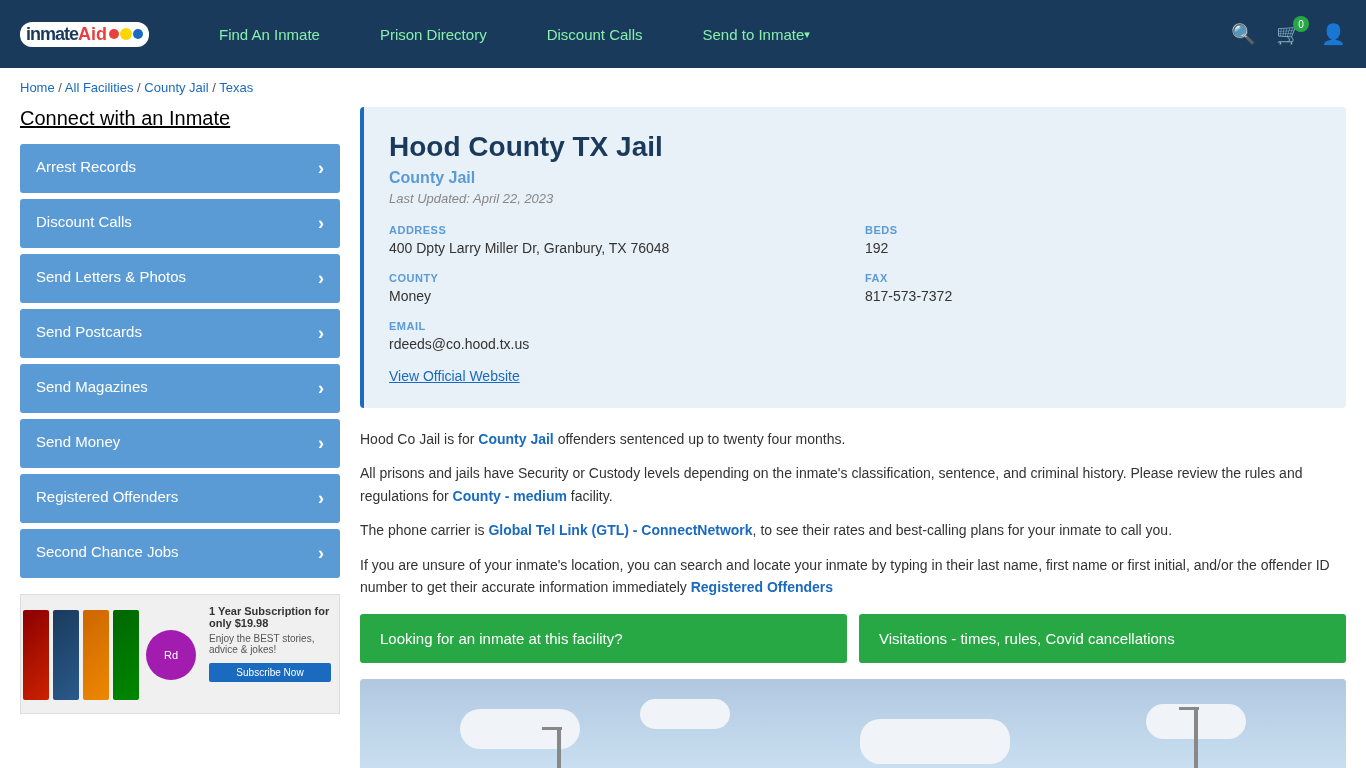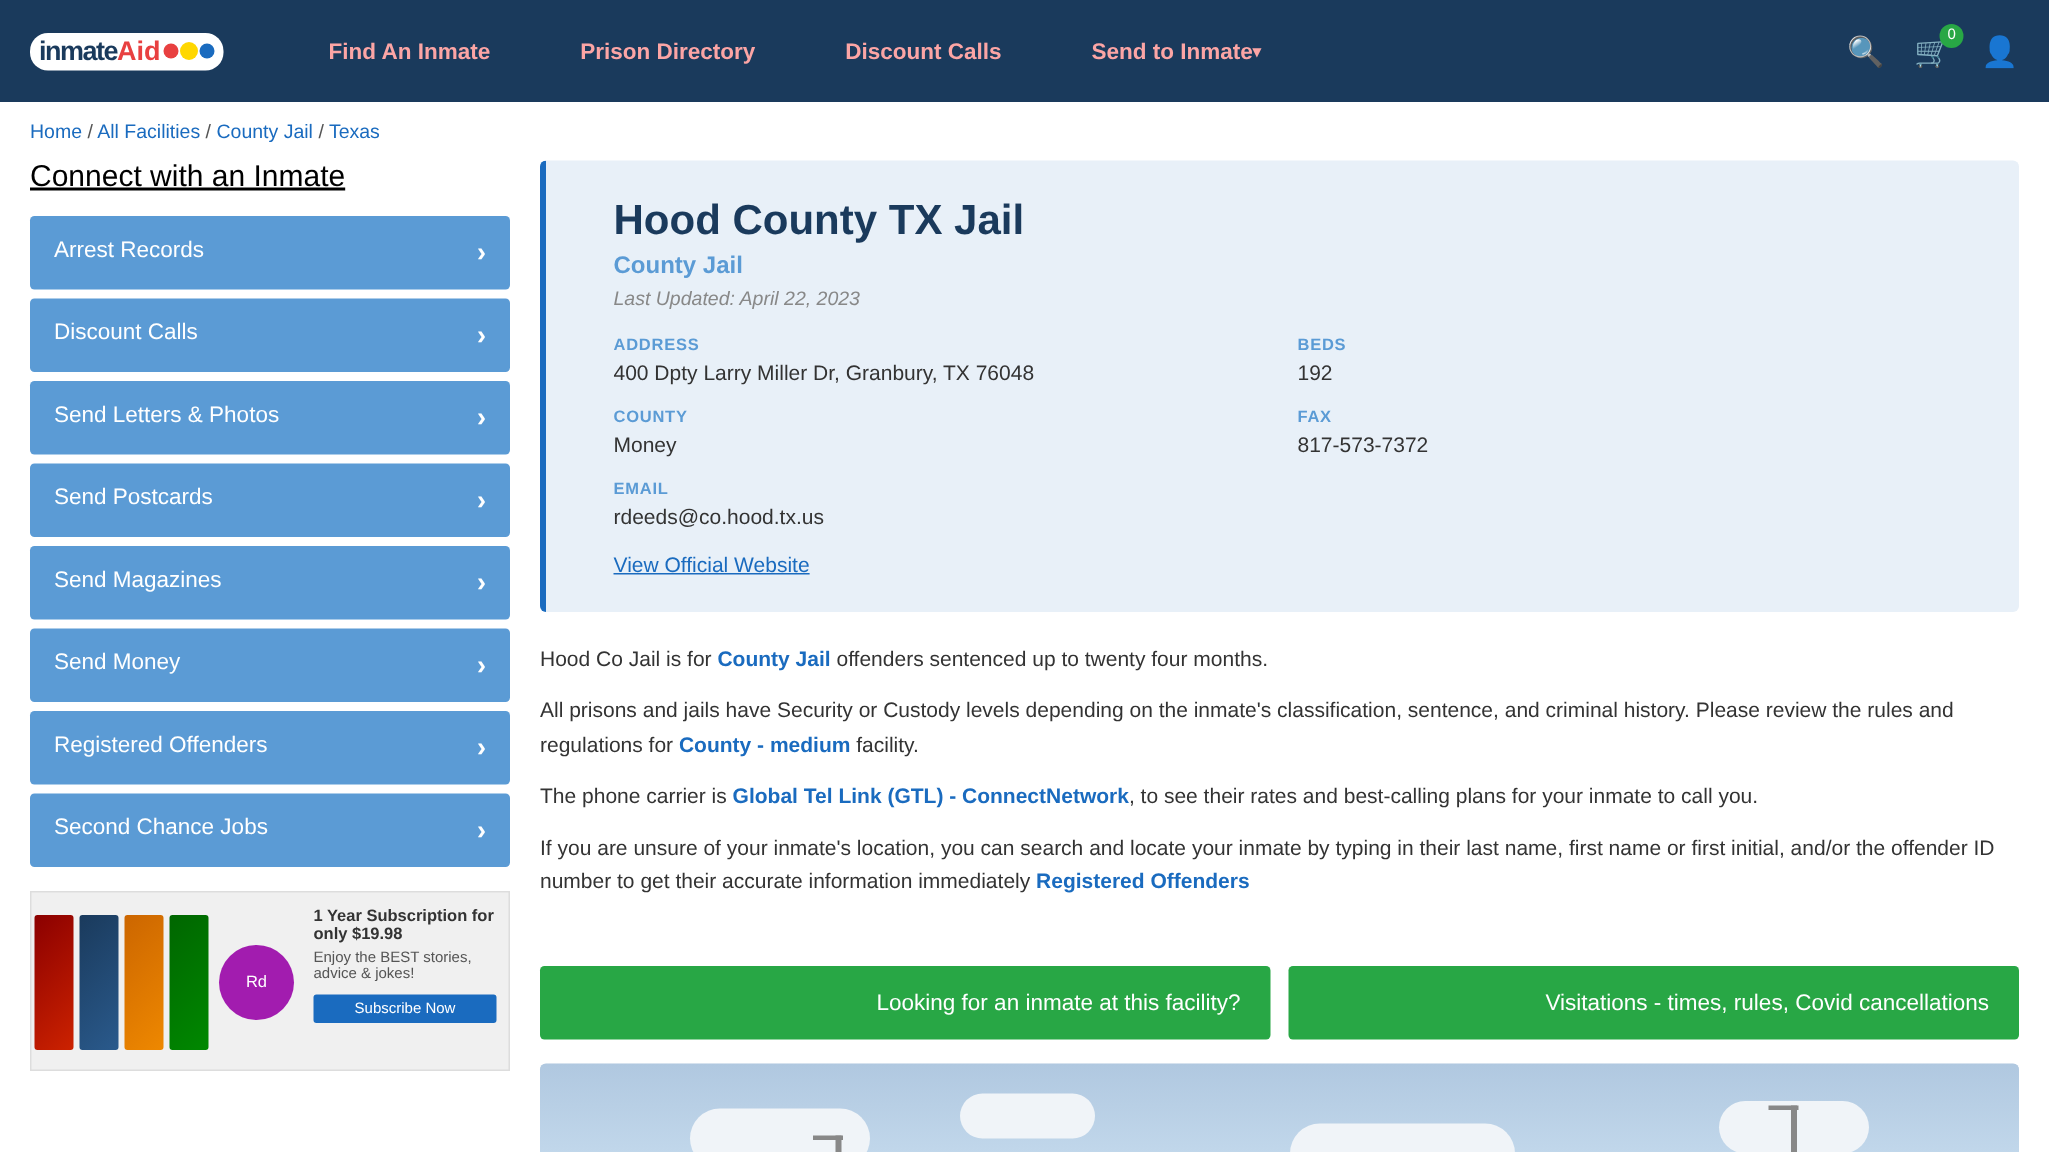--- a/index.html
+++ b/index.html
@@ -5,21 +5,21 @@
     * { margin: 0; padding: 0; box-sizing: border-box; }
     body { font-family: Arial, sans-serif; font-size: 14px; color: #333; background: #fff; width: 1366px; }
 
     
     .header { background: #1a3a5c; height: 68px; display: flex; align-items: center; padding: 0 20px; }
     .logo { display: flex; align-items: center; margin-right: 40px; }
     .logo-img { background: #fff; border-radius: 12px; padding: 2px 6px; display: flex; align-items: center; }
     .logo-main { color: #1a3a5c; font-weight: 900; font-size: 18px; letter-spacing: -1px; }
     .logo-all { color: #e84040; font-weight: 900; font-size: 18px; }
     nav { display: flex; gap: 0; flex: 1; }
-    .nav-item { color: #fca5a5; font-size: 15px; padding: 0 30px; cursor: pointer; text-decoration: none; display: flex; align-items: center; height: 68px; font-weight: bold; }
+    .nav-item { color: #86efac; font-size: 15px; padding: 0 30px; cursor: pointer; text-decoration: none; display: flex; align-items: center; height: 68px; }
     .nav-item.has-arrow::after { content: ' ▾'; font-size: 11px; }
     .header-icons { display: flex; align-items: center; gap: 20px; margin-left: auto; }
     .header-icon { color: #fff; font-size: 20px; cursor: pointer; position: relative; }
     .cart-badge { position: absolute; top: -6px; right: -8px; background: #28a745; color: #fff; border-radius: 50%; width: 16px; height: 16px; font-size: 10px; display: flex; align-items: center; justify-content: center; }
 
     
     .breadcrumb { padding: 12px 20px; font-size: 13px; }
     .breadcrumb a { color: #1a6bbf; text-decoration: none; }
     .breadcrumb span { color: #555; }
 
@@ -41,34 +41,34 @@
     .ad-book-3 { background: linear-gradient(135deg, #cc6600, #ee8800); }
     .ad-book-4 { background: linear-gradient(135deg, #006600, #008800); }
     .ad-rd { background: #a21caf; color: #fff; width: 50px; height: 50px; border-radius: 50%; display: flex; align-items: center; justify-content: center; font-weight: 400; font-size: 11px; margin: 35px 5px; flex-shrink: 0; text-align: center; line-height: 1.1; }
     .ad-text-area { flex: 1; padding: 10px 8px; display: flex; flex-direction: column; }
     .ad-text-title { font-size: 11px; color: #333; font-weight: bold; margin-bottom: 4px; }
     .ad-text-sub { font-size: 10px; color: #555; margin-bottom: 8px; }
     .ad-btn { background: #1a6bbf; color: #fff; border: none; padding: 4px 10px; font-size: 10px; border-radius: 2px; cursor: pointer; }
 
     
     .right-content { flex: 1; }
-    .facility-card { background: #e8f0f8; border-radius: 4px; padding: 24px 45px; margin-bottom: 20px; border-left: 4px solid #1a6bbf; }
+    .facility-card { background: #e8f0f8; border-radius: 4px; padding: 24px 25px; margin-bottom: 20px; border-left: 4px solid #1a6bbf; }
     .facility-name { font-size: 28px; font-weight: bold; color: #1a3a5c; margin-bottom: 6px; }
     .facility-type { font-size: 16px; color: #5b9bd5; font-weight: 600; margin-bottom: 4px; }
     .facility-updated { font-size: 13px; color: #888; font-style: italic; margin-bottom: 18px; }
     .facility-details { display: grid; grid-template-columns: 1fr 1fr; gap: 16px 20px; }
     .detail-section { }
     .detail-label { font-size: 11px; font-weight: bold; color: #5b9bd5; text-transform: uppercase; letter-spacing: 0.5px; margin-bottom: 4px; }
     .detail-value { font-size: 14px; color: #333; }
     .official-link { color: #1a6bbf; text-decoration: underline; cursor: pointer; font-size: 14px; }
     .facility-desc { margin-bottom: 16px; font-size: 14px; line-height: 1.6; color: #333; }
     .facility-desc p { margin-bottom: 12px; }
     .link-bold { color: #1a6bbf; font-weight: bold; text-decoration: none; }
     .action-buttons { display: flex; gap: 12px; margin-bottom: 16px; }
-    .btn-green { background: #28a745; color: #fff; border: none; padding: 16px 20px; font-size: 15px; cursor: pointer; border-radius: 3px; flex: 1; text-align: right; margin-top: 30px; }
+    .btn-green { background: #28a745; color: #fff; border: none; padding: 16px 20px; font-size: 15px; cursor: pointer; border-radius: 3px; flex: 1; text-align: left; }
     .facility-photo { width: 100%; height: 160px; background: linear-gradient(180deg, #c8d8e8 0%, #d0dce8 40%, #e8ecf0 70%, #f0f2f4 100%); border-radius: 4px; display: flex; align-items: flex-end; justify-content: center; overflow: hidden; position: relative; }
     .photo-elements { width: 100%; height: 100%; position: relative; }
     .sky { position: absolute; top: 0; left: 0; right: 0; height: 70%; background: linear-gradient(180deg, #b0c8e0 0%, #d0e4f4 100%); }
     .clouds { position: absolute; top: 10px; left: 0; right: 0; }
     .cloud { background: #f0f4f8; border-radius: 20px; position: absolute; }
     .cloud-1 { width: 120px; height: 40px; top: 20px; left: 100px; }
     .cloud-2 { width: 90px; height: 30px; top: 10px; left: 280px; }
     .cloud-3 { width: 150px; height: 45px; top: 30px; left: 500px; }
     .cloud-4 { width: 100px; height: 35px; top: 15px; right: 100px; }
     .pole { position: absolute; bottom: 20%; width: 4px; background: #888; }

